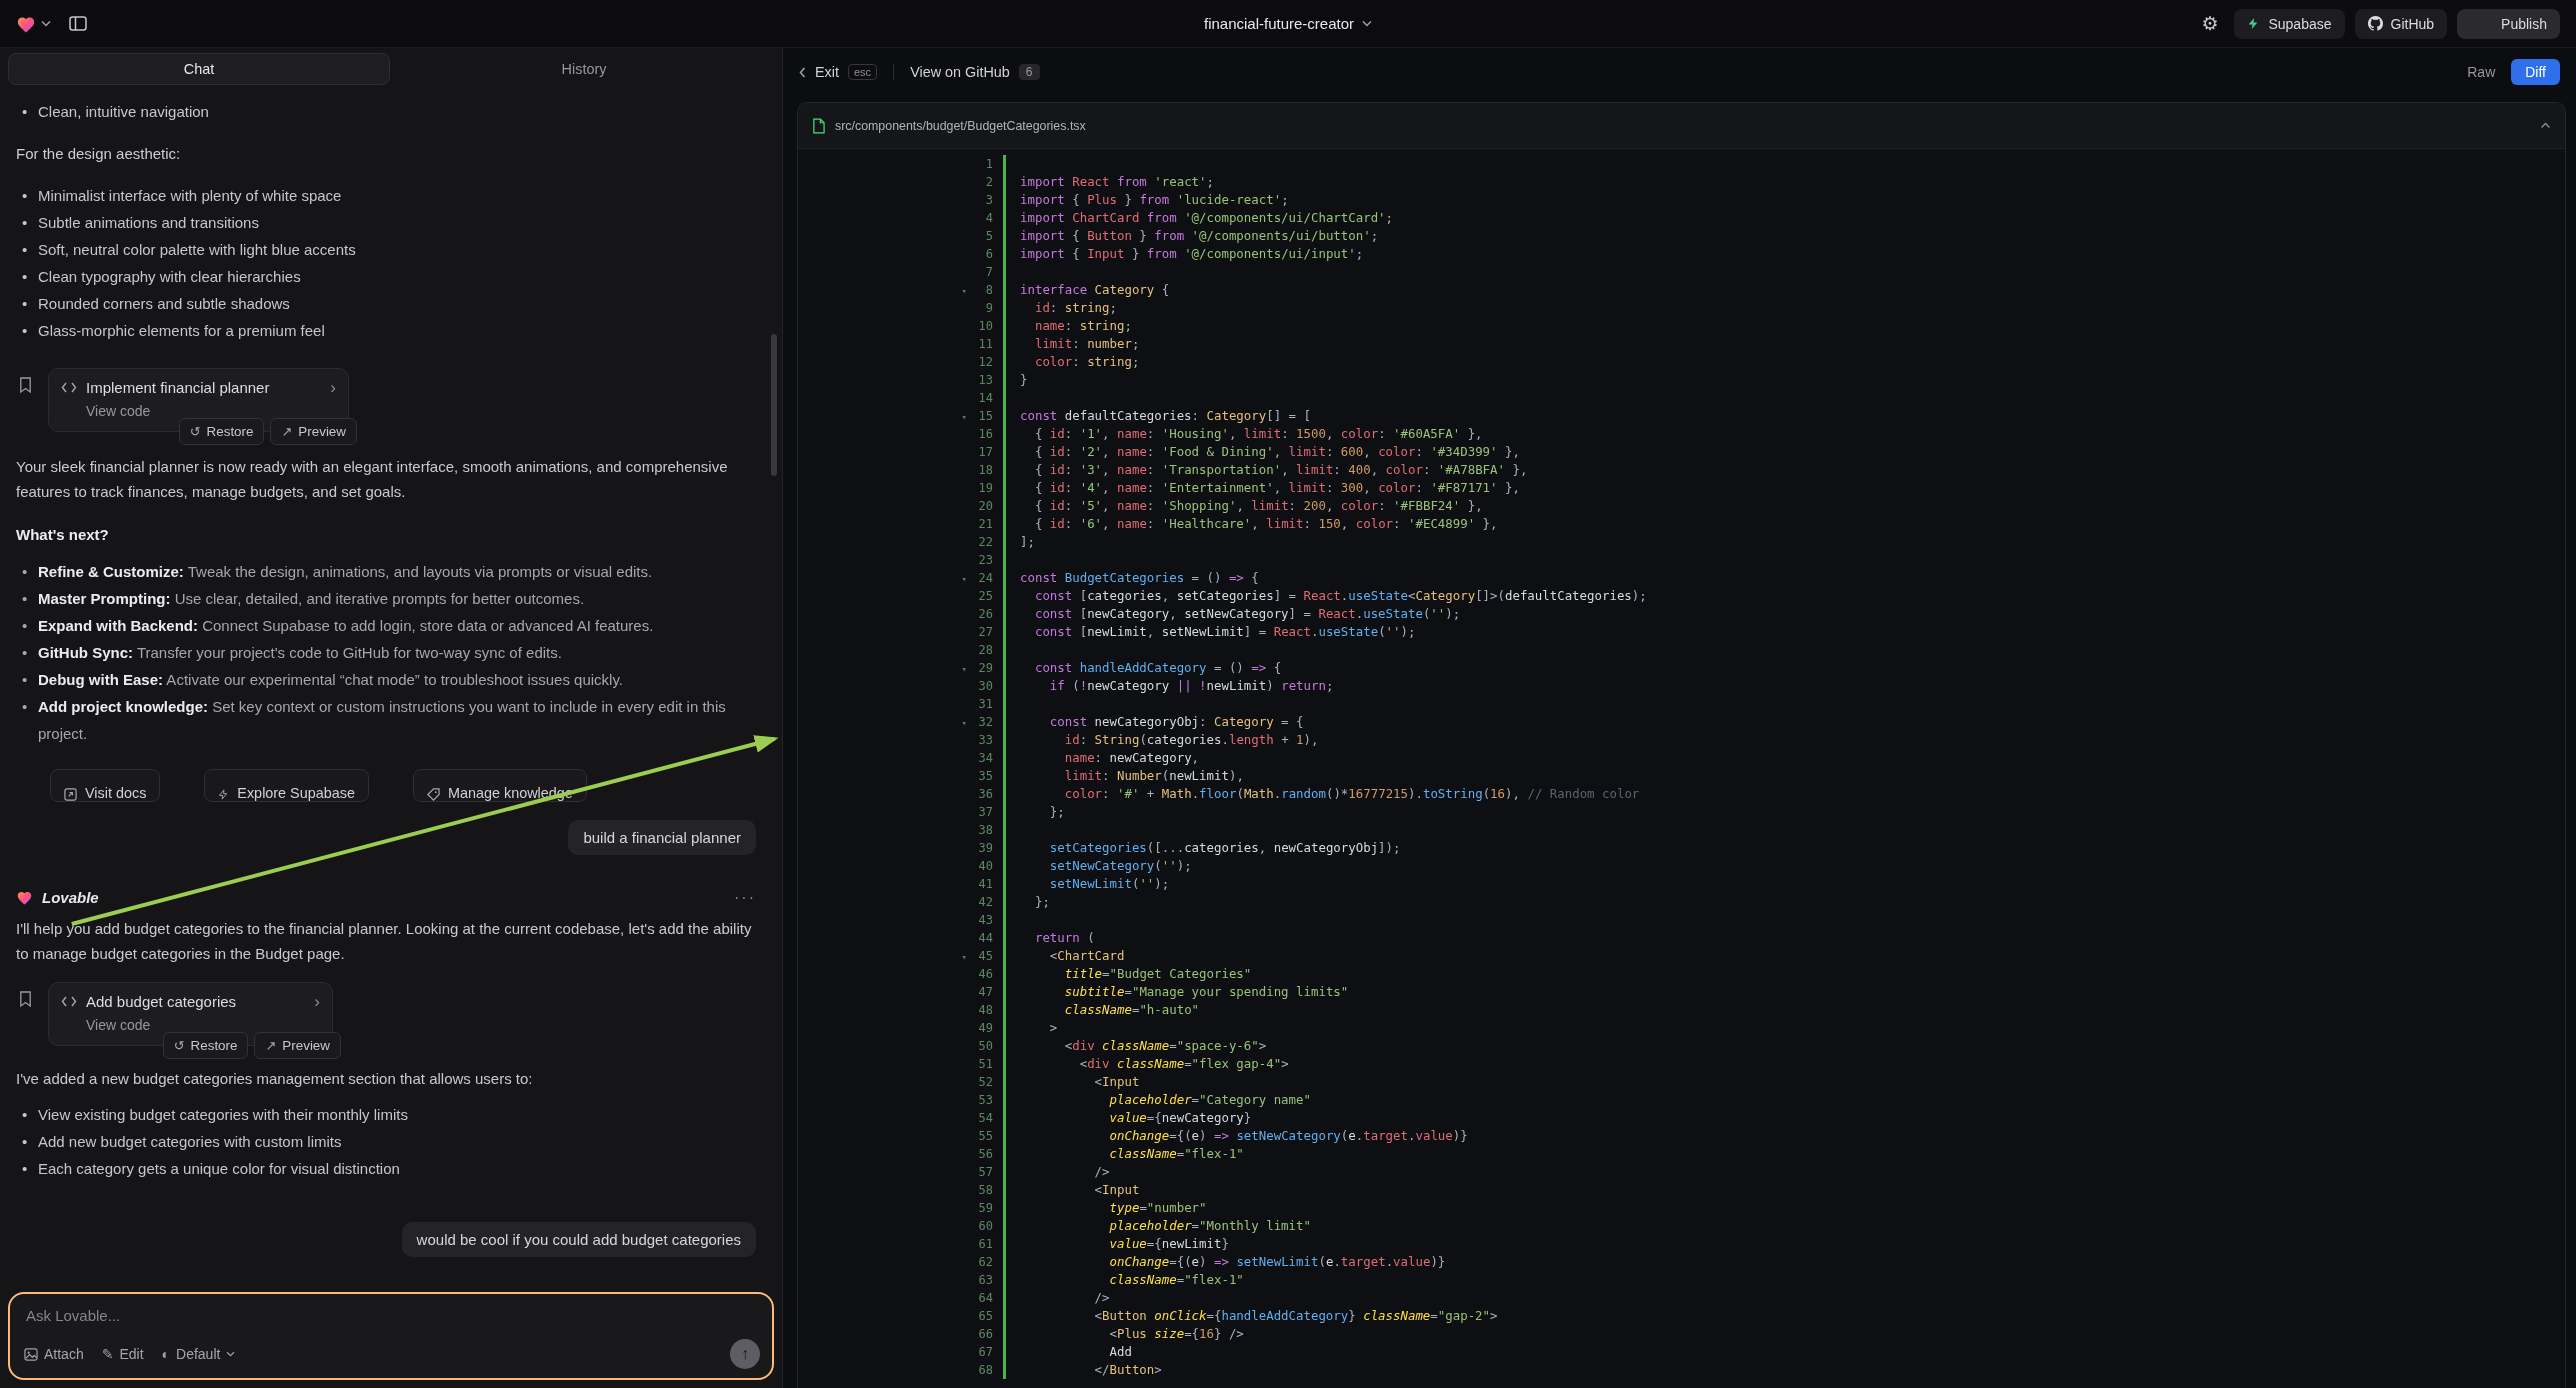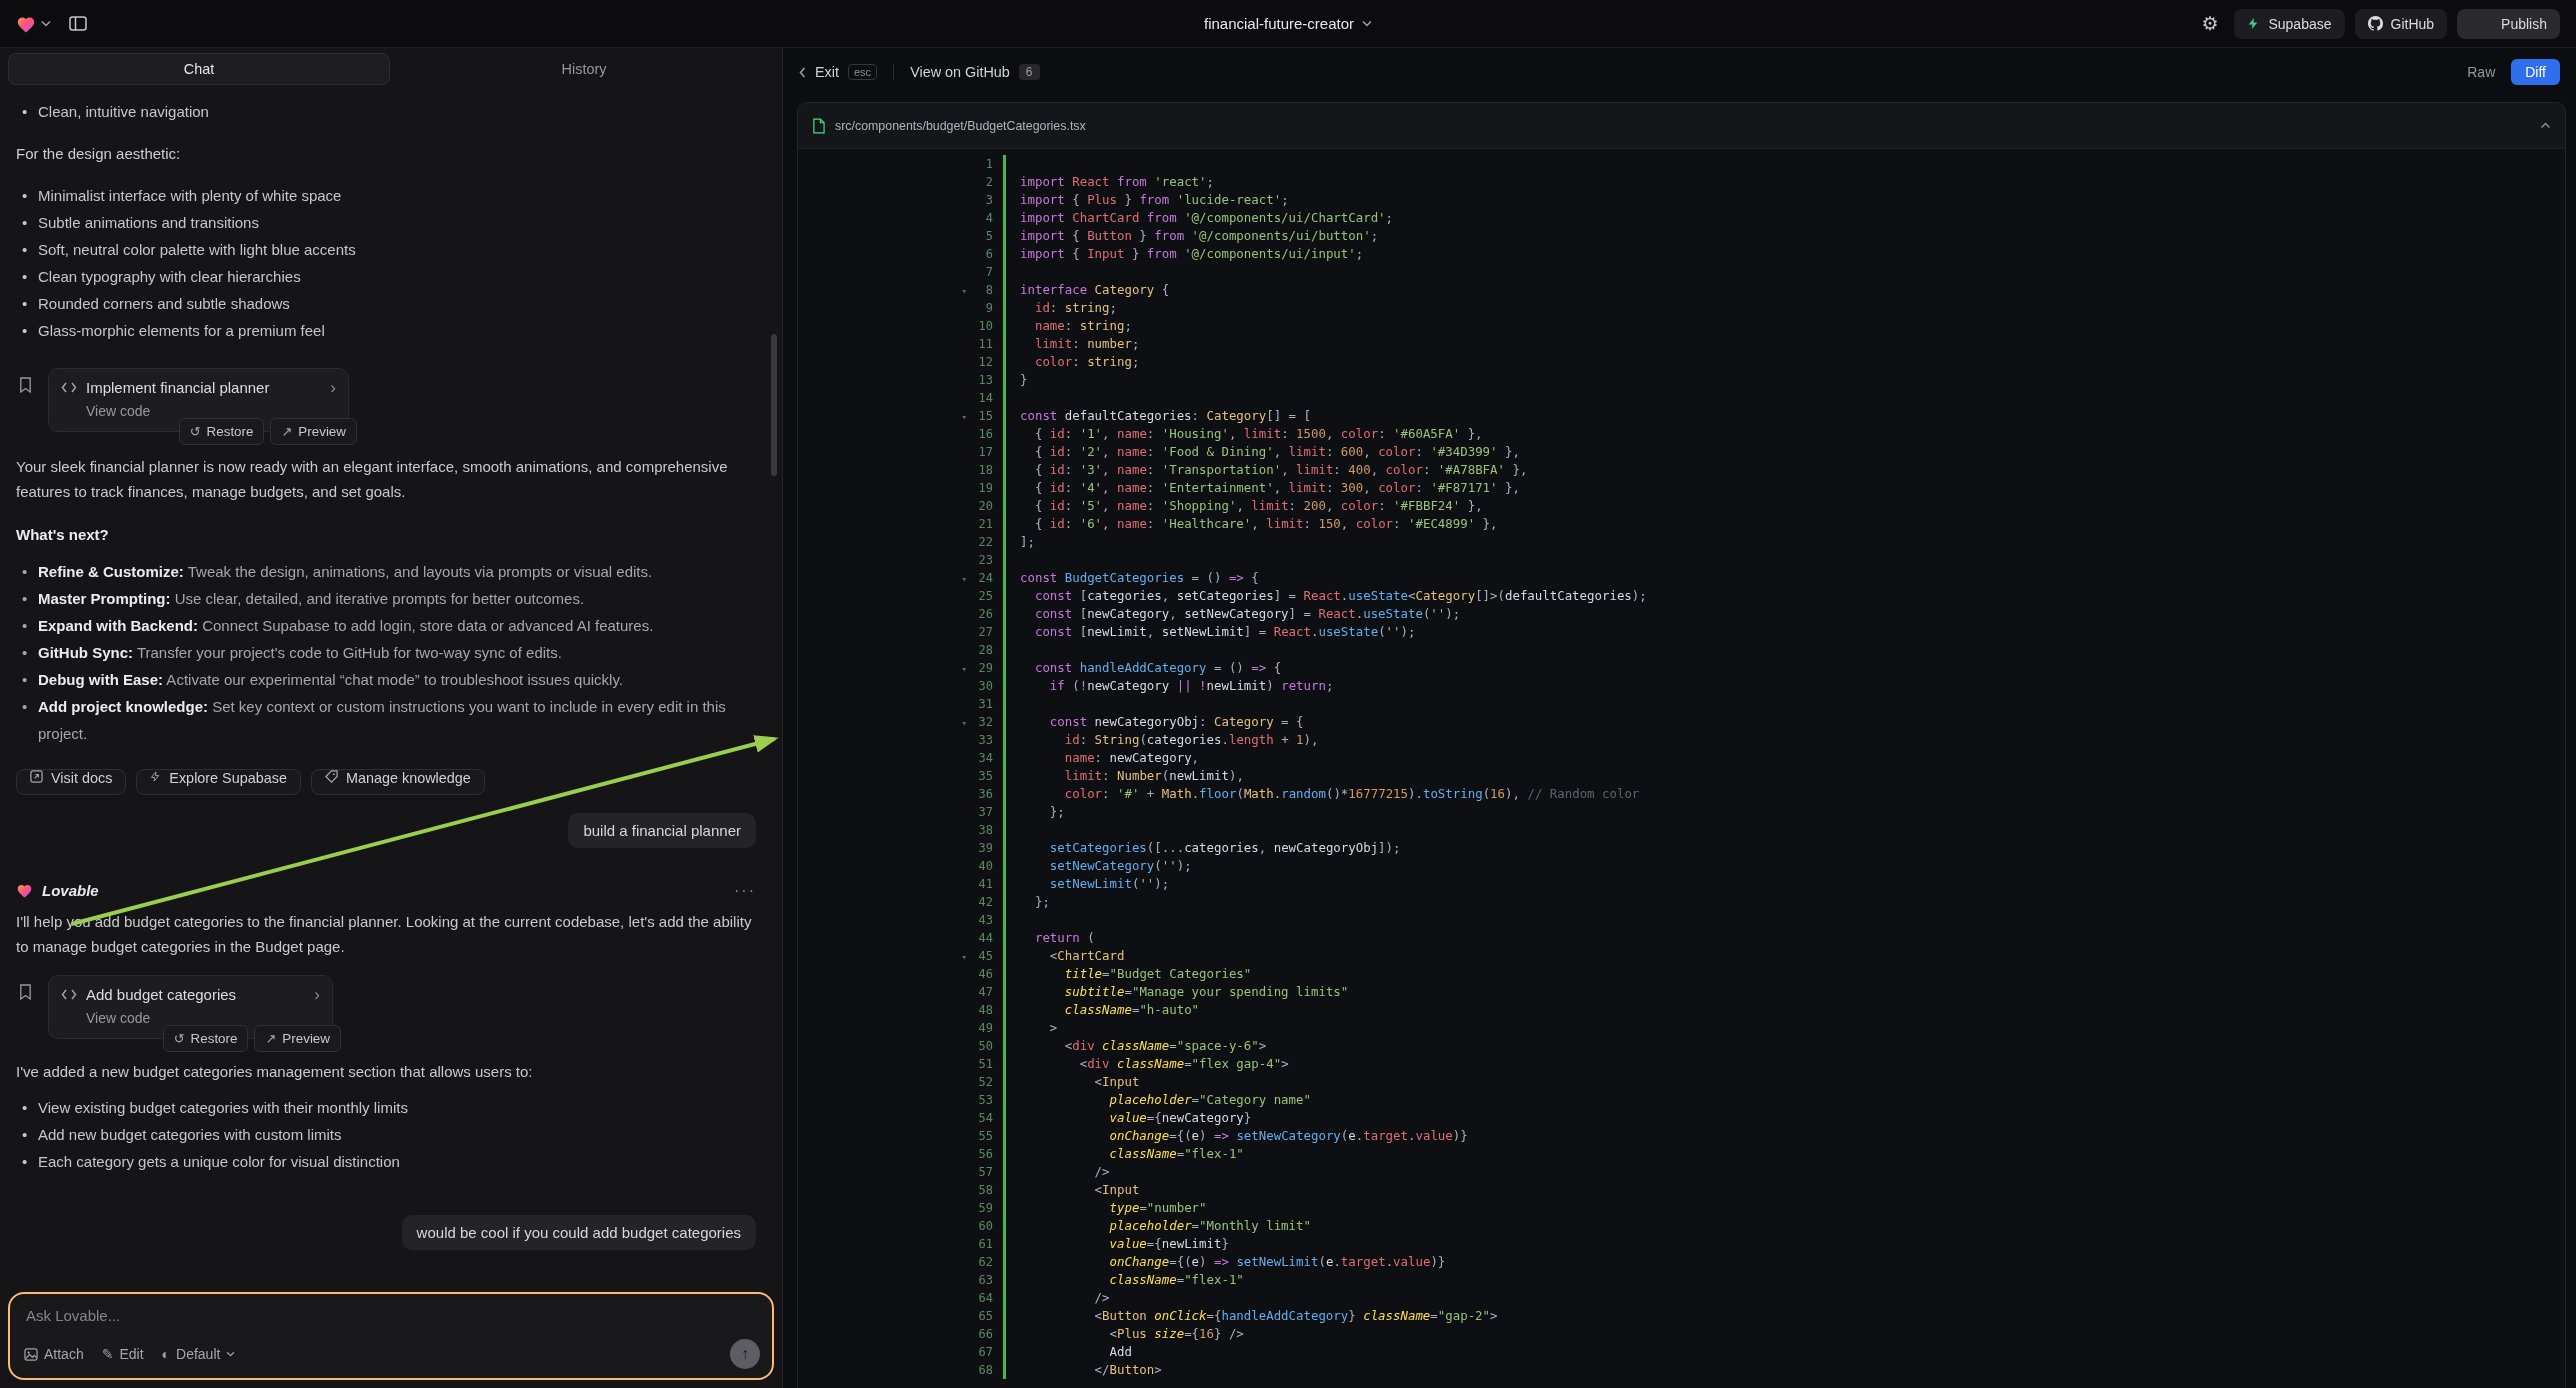--- a/index.html
+++ b/index.html
@@ -57,22 +57,22 @@
   .tcard .row1 { display:flex; align-items:center; gap:9px; }
   .tcard .title { flex:1; font-size:15px; color:#dddde1; }
   .tcard .chev { color:#8e8e94; font-size:17px; line-height:1; }
   .tcard .viewcode { margin:7px 0 0 25px; font-size:14px; color:#97979d; cursor:pointer; }
   .tcard-btns { position:absolute; right:-8px; bottom:-13px; display:flex; gap:6px; }
   .sm-btn { display:flex; align-items:center; gap:6px; height:27px; padding:0 10px; border-radius:6px;
             background:#1a1a1e; border:1px solid #313136; font-size:13.4px; color:#c7c7cc; cursor:pointer; }
   .sm-btn .gly { font-size:13px; color:#a7a7ad; line-height:1; }
 
   .actions { display:flex; gap:10px; margin-top:22px; }
-  .abtn { display:flex; align-items:flex-start; gap:8px; height:26px; padding:0 13px; border:1px solid #2e2e33;
-          background:#19191c; border-radius:8px; font-size:14.4px; color:#d2d2d6; cursor:pointer; white-space:nowrap; }
+  .abtn { display:flex; align-items:flex-end; gap:8px; height:33px; padding:0 13px; border:1px solid #2e2e33;
+          background:#19191c; border-radius:8px; font-size:14.4px; color:#d2d2d6; cursor:pointer; white-space:nowrap;margin-left:34px; }
 
   .bubble { display:flex; justify-content:flex-end; margin-top:18px; }
   .bubble.mt-lg { margin-top:40px; }
   .bubble > div { background:#242428; border-radius:10px; padding:9px 15px; font-size:15px; color:#d7d7db; max-width:617px; }
 
   .ahead { display:flex; align-items:center; gap:9px; margin-top:34px; }
   .aname { font-size:15px; font-weight:bold; color:#e9e9ed;font-style:italic; }
   .amore { margin-left:auto; color:#8a8a90; font-size:16px; letter-spacing:2px; cursor:pointer; line-height:1; }
 
   .chat-sb { position:absolute; right:5px; top:286px; width:6px; height:142px; border-radius:3px; background:#38383d; cursor:pointer; }

